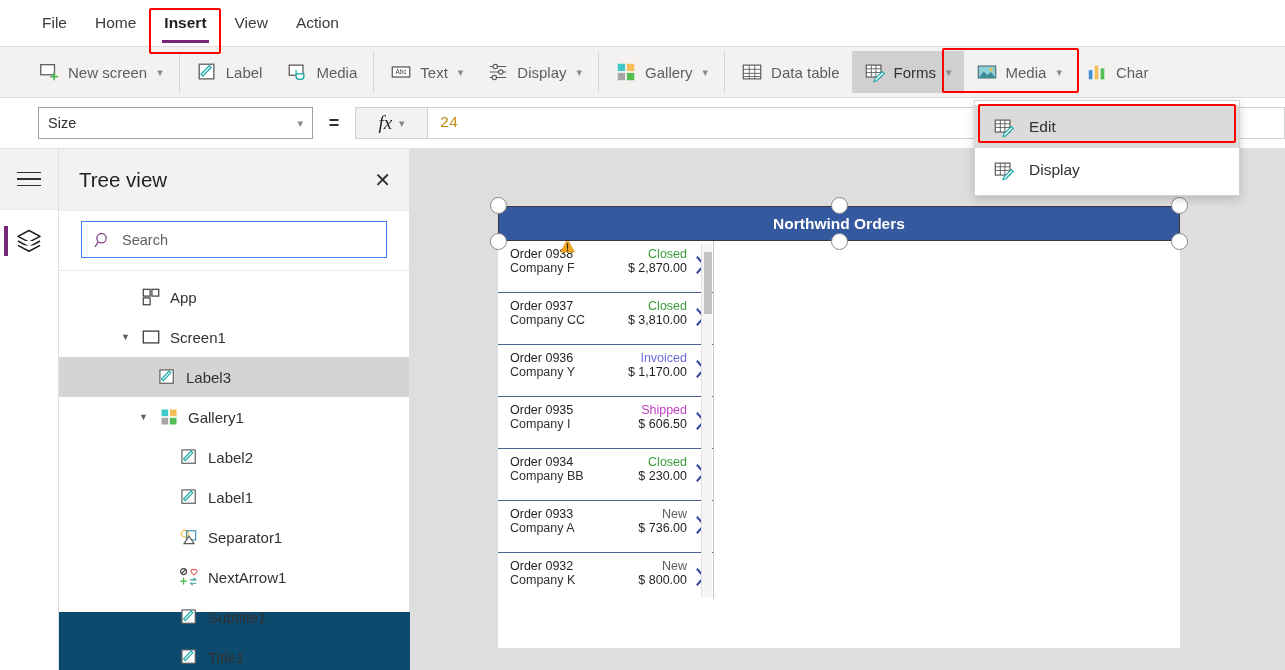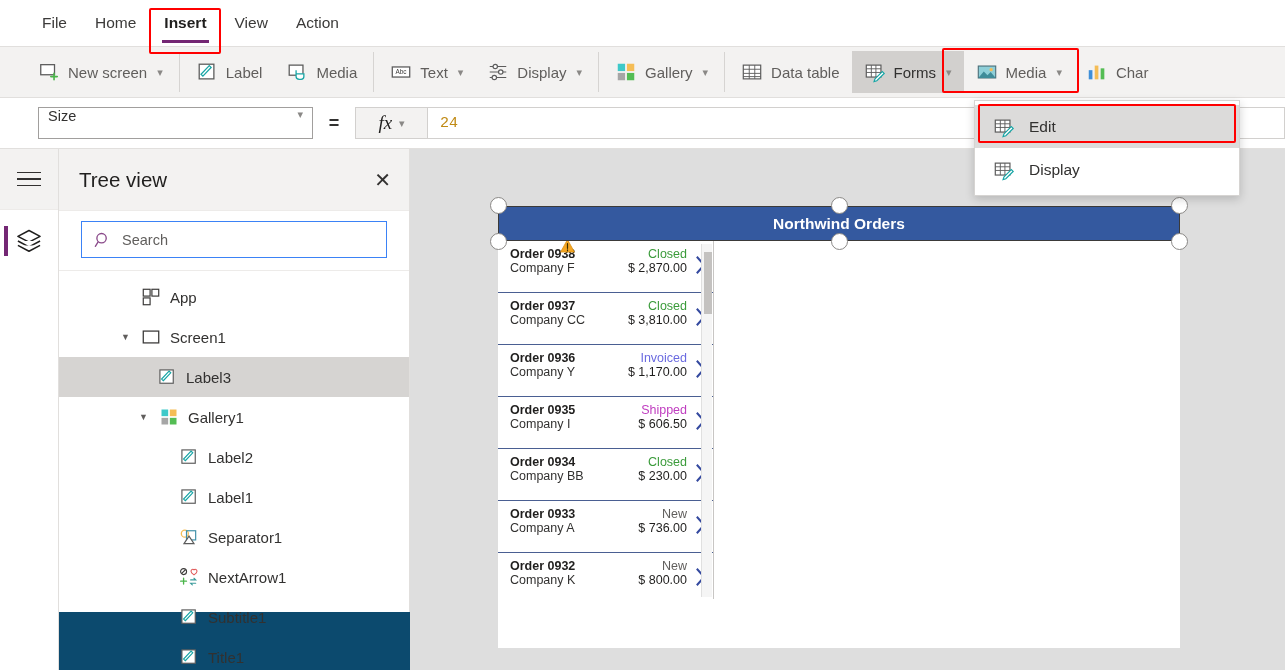--- a/index.html
+++ b/index.html
@@ -48,21 +48,21 @@
   .rib-ico { width: 22px; height: 22px; display: block; flex: none; }
 
   
   .fxbar {
     position: absolute; left: 0; top: 98px; width: 1285px; height: 51px;
     background: #ffffff; border-bottom: 1px solid #e1dfdd;
     display: flex; align-items: center; padding: 0 0 0 38px; gap: 0;
   }
   .propsel {
     width: 275px; height: 32px; border: 1px solid #a19f9d; background: #fff;
-    display: flex; justify-content: space-between;
+    display: flex; align-items: center; justify-content: space-between;
     padding: 0 9px; font-size: 14.5px; color: #323130;
   }
   .eq { font-size: 18px; color: #323130; width: 42px; text-align: center; font-weight: 600; }
   .fxbtn {
     width: 73px; height: 32px; border: 1px solid #d2d0ce; background: #f3f2f1;
     display: flex; align-items: center; justify-content: center; gap: 5px;
   }
   .fxglyph { font-family: "Liberation Serif", serif; font-style: italic; font-size: 19px; color: #201f1e; }
   .fxinput {
     flex: 1; height: 32px; border: 1px solid #d2d0ce; border-left: none; background: #fff;
@@ -130,21 +130,21 @@
   }
   .gal {
     position: absolute; left: 0; top: 35px; width: 216px; height: 358px;
     border-right: 1px solid #c8c6c4; overflow: hidden; background: #fff;
   }
   .gal-row {
     height: 52px; padding: 6px 26px 6px 12px; position: relative;
     border-bottom: 1px solid #4a5f92; background: #fff;
   }
   .gr-line { display: flex; justify-content: space-between; align-items: baseline; }
-  .g-title { font-size: 12.5px; font-weight: bold; color: #201f1e; position: relative; }
+  .g-title { font-size: 12.5px; font-weight: normal; color: #201f1e; position: relative; }
   .g-status { font-size: 12.5px; }
   .g-sub { font-size: 12.5px; color: #323130; }
   .g-amt { font-size: 12.5px; color: #201f1e; }
   .g-arrow {
     position: absolute; right: 6px; top: 13px; width: 13px; height: 22px;
   }
   .warn { position: absolute; left: 62px; top: -2px; width: 15px; height: 14px; }
   .gal-scroll {
     position: absolute; left: 203px; top: 38px; width: 11px; height: 353px;
     background: #f5f5f5; border-left: 1px solid #e0e0e0;

